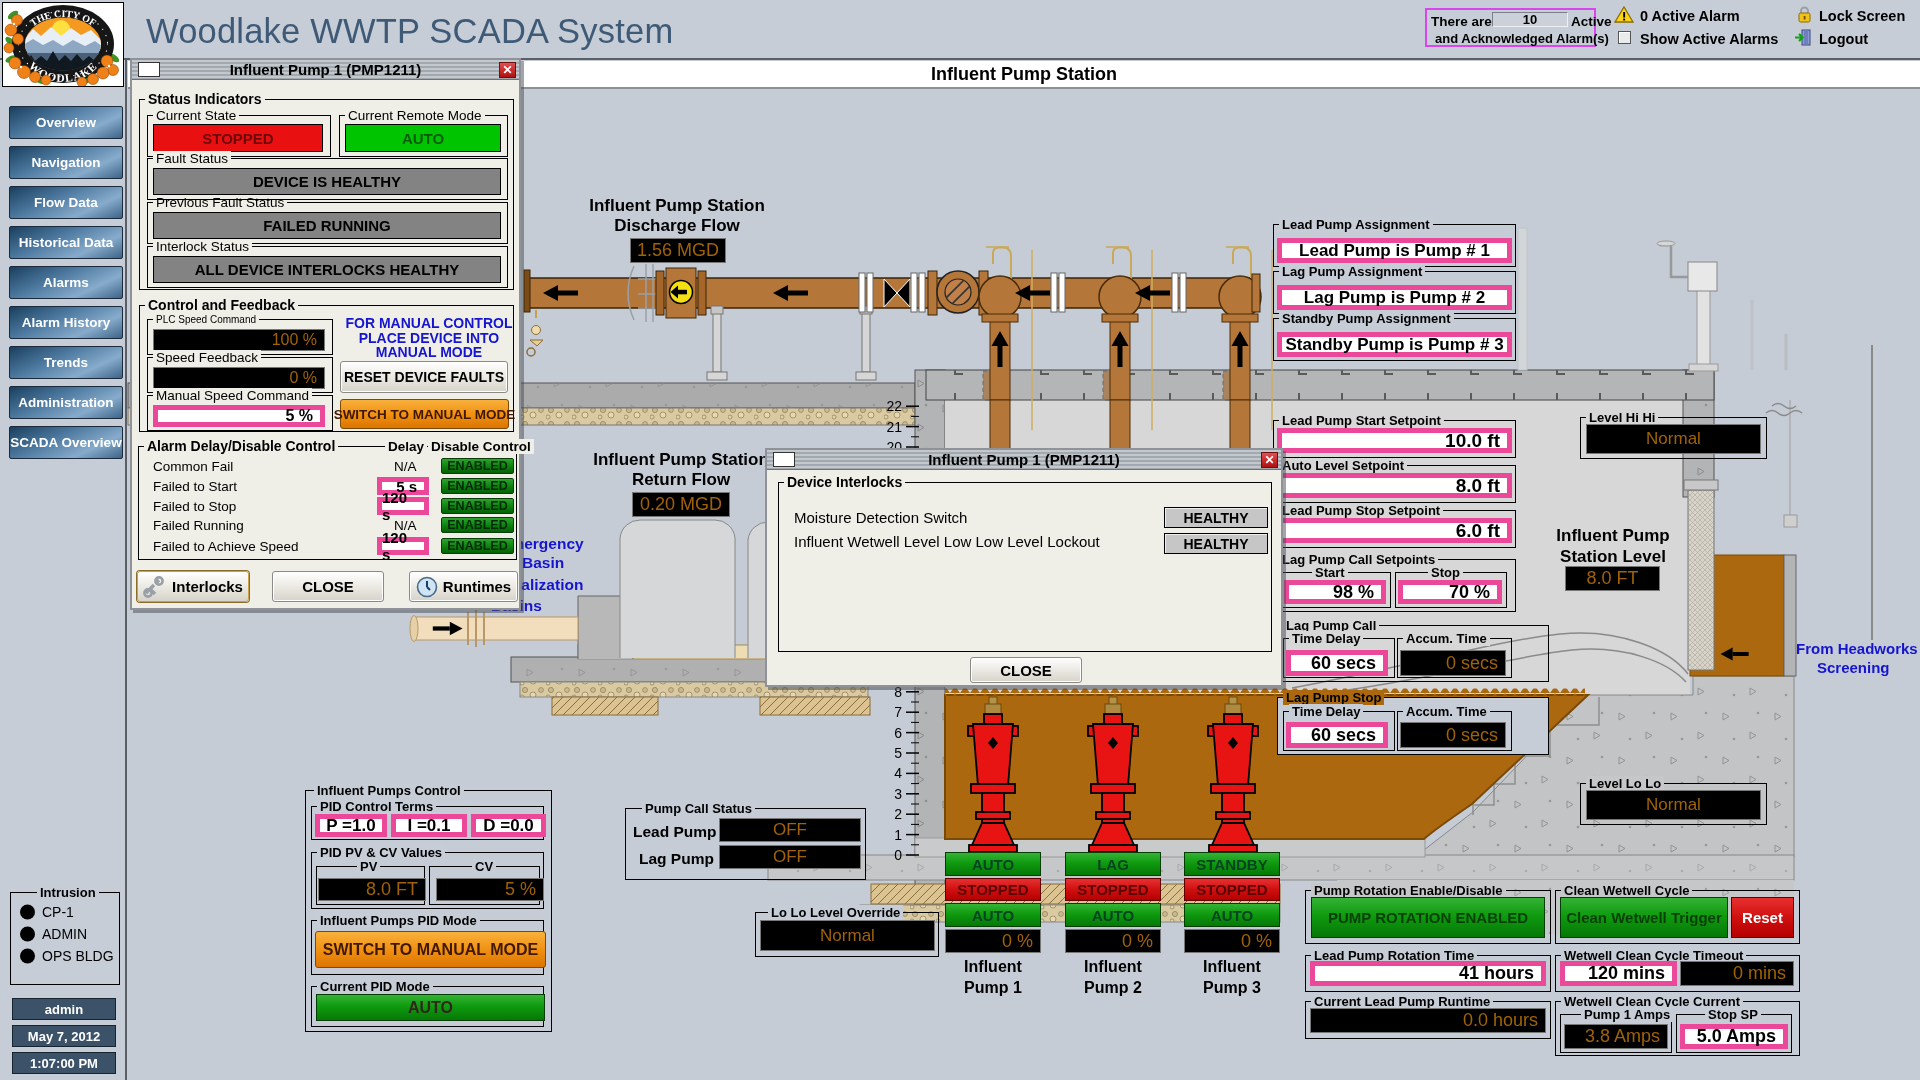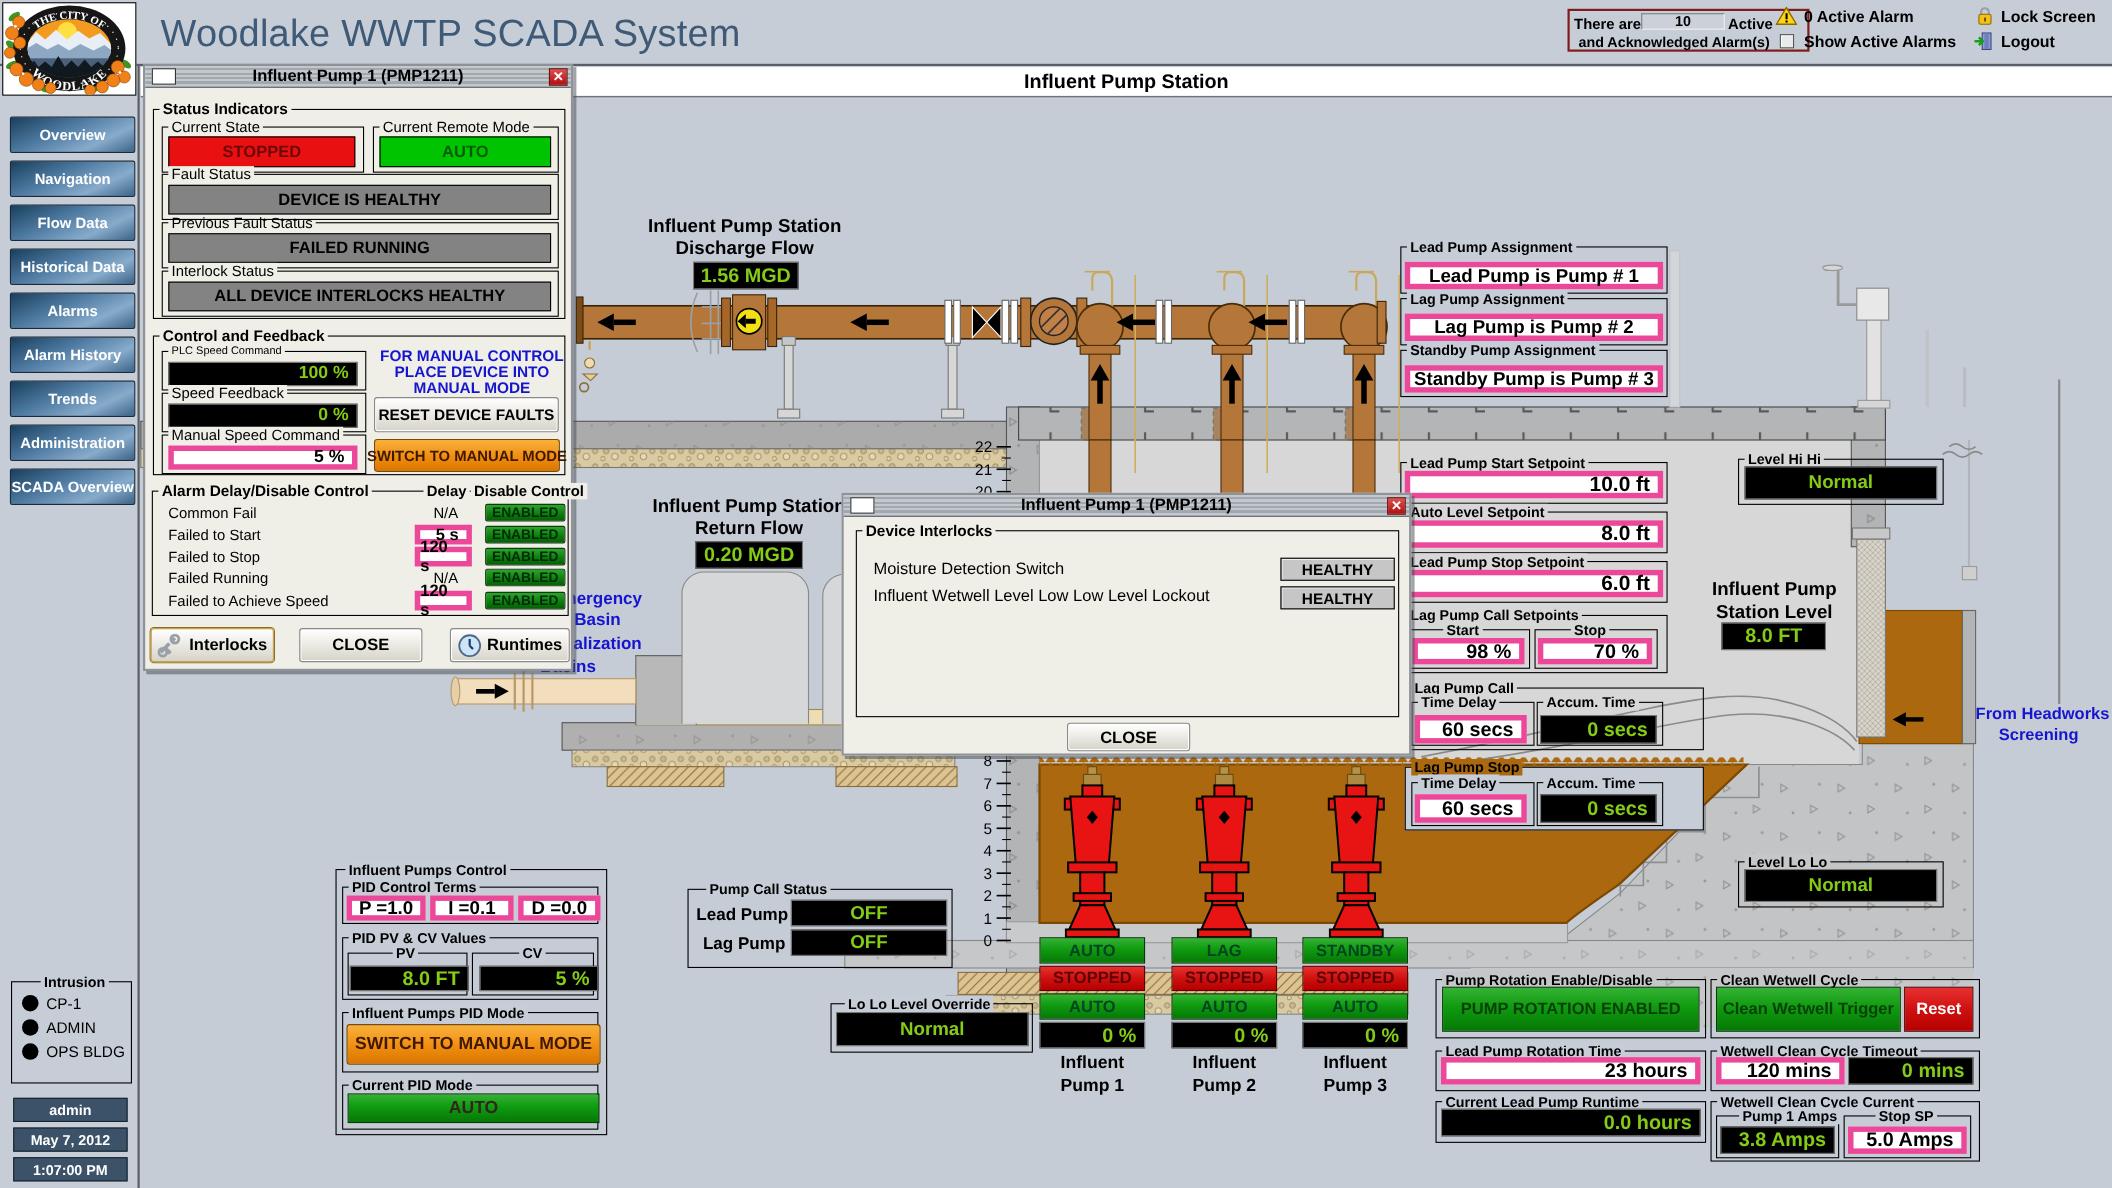--- a/index.html
+++ b/index.html
@@ -3,21 +3,21 @@
 <meta charset="utf-8">
 <style>
 *{margin:0;padding:0;box-sizing:border-box}
 html,body{width:1920px;height:1080px}
 body{position:relative;font-family:"Liberation Sans",sans-serif;background:#c6cdd7;overflow:hidden}
 .abs{position:absolute}
 .b{font-weight:bold}
 .grp{position:absolute;border:1px solid #000}
 .grp .lbl{position:absolute;top:-8px;left:5px;font-size:13px;font-weight:bold;background:#c6cdd7;padding:0 3px;white-space:nowrap;line-height:15px}
 .fw{position:absolute;background:#fff;border:5px solid #ec4899;color:#000;font-weight:bold;font-size:17px;display:flex;align-items:center}
-.fb{position:absolute;background:#000;border:1px solid #777;color:#84cc16;font-weight:bold;font-size:17px;display:flex;align-items:center}
+.fb{position:absolute;background:#000;border:1px solid #777;color:#a16207;font-weight:normal;font-size:17px;display:flex;align-items:center}
 .re{justify-content:flex-end;padding-right:7px}
 .ce{justify-content:center}
 .gbtn{position:absolute;background:linear-gradient(#35b235 0%,#0f9b0f 45%,#067806 100%);border:1px solid #033d03;color:#062;display:flex;align-items:center;justify-content:center;font-weight:bold}
 .rbtn{position:absolute;background:linear-gradient(#e83030 0%,#cf1010 50%,#b50000 100%);border:1px solid #5c0000;color:#fff;display:flex;align-items:center;justify-content:center;font-weight:bold}
 .obtn{position:absolute;background:linear-gradient(#f9b13c 0%,#ef8e10 55%,#db7500 100%);border:1px solid #7c4a00;color:#401800;display:flex;align-items:center;justify-content:center;font-weight:bold;border-radius:3px}
 .navbtn{position:absolute;left:9px;width:114px;height:33px;border:1px solid #1b2b3b;border-radius:2px;background:linear-gradient(155deg,#193f5e 0%,#4f7ba2 40%,#87abcb 72%,#3c6488 100%);color:#fff;font-weight:bold;font-size:13.5px;display:flex;align-items:center;justify-content:center;white-space:nowrap}
 .slate{position:absolute;left:12px;width:104px;height:22px;background:#3c5269;border:1px solid #16242f;color:#fff;font-weight:bold;font-size:13px;display:flex;align-items:center;justify-content:center}
 .win{position:absolute;background:#efeee7;border:2px solid #8f9399;box-shadow:3px 3px 0 rgba(70,74,80,.5);}
 .tbar{position:absolute;left:0;top:0;right:0;height:20px;background:repeating-linear-gradient(#c3c8cd 0px,#c3c8cd 2px,#a2a8b0 2px,#a2a8b0 4px);border-bottom:1px solid #6e737a;display:flex;align-items:center;justify-content:center;font-weight:bold;font-size:15px;color:#000}
 .wg .lbl{background:#efeee7}
@@ -27,21 +27,21 @@
 .btn3d{position:absolute;background:linear-gradient(#ffffff,#e9e7e0 55%,#d6d3c9);border:1px solid #8a8a8a;border-radius:3px;color:#000;font-weight:bold;display:flex;align-items:center;justify-content:center;box-shadow:inset 0 0 0 1px #fff}
 .lt{position:absolute;font-size:13px;white-space:nowrap}
 .en{position:absolute;left:302px;width:73px;height:16px;background:linear-gradient(#2da42d,#0b7d0b 60%,#066006);border:1px solid #0a3d0a;border-radius:2px;color:#002a08;font-weight:bold;font-size:12.5px;display:flex;align-items:center;justify-content:center}
 </style>
 </head>
 <body>
 
 <div class="abs" style="left:0;top:0;width:1920px;height:60px;background:#c6cdd7;border-bottom:2px solid #5a5f66"></div>
 <div class="abs" style="left:146px;top:12px;font-size:34.5px;color:#3e5a77;letter-spacing:0.2px;white-space:nowrap">Woodlake WWTP SCADA System</div>
 
-<div class="abs" style="left:1425px;top:8px;width:220px;height:39px;border:2px solid #7f1d1d">
+<div class="abs" style="left:1425px;top:8px;width:171px;height:39px;border:2px solid #d946ef">
  <div class="abs b" style="left:4px;top:4px;font-size:13.5px;white-space:nowrap">There are</div>
  <div class="abs" style="left:65px;top:2px;width:76px;height:15px;background:#ccd1d9;border:1px solid #7b8089;border-right-color:#eef0f3;border-bottom-color:#eef0f3;font-weight:bold;font-size:13px;text-align:center;line-height:13px">10</div>
  <div class="abs b" style="left:144px;top:4px;font-size:13.5px;white-space:nowrap">Active</div>
  <div class="abs b" style="left:8px;top:21px;font-size:13px;white-space:nowrap">and Acknowledged Alarm(s)</div>
 </div>
 <svg class="abs" style="left:1614px;top:6px" width="20" height="17" viewBox="0 0 20 17">
     <polygon points="10,1 19,16 1,16" fill="#ffd417" stroke="#8a6d00" stroke-width="1.3"></polygon>
     <rect x="9.2" y="6" width="1.9" height="5.5" fill="#000"></rect>
     <rect x="9.2" y="12.6" width="1.9" height="1.9" fill="#000"></rect>
   </svg>
@@ -521,21 +521,21 @@
   </div>
 <div class="fb ce" style="left:1586px;top:790px;width:175px;height:30px;font-size:17px">Normal</div>
 
 <div class="grp" style="left:1305px;top:890px;width:246px;height:54px">
     <span class="lbl" style="background:#c6c7c9">Pump Rotation Enable/Disable</span>
   </div>
 <div class="gbtn" style="left:1311px;top:897px;width:234px;height:41px;font-size:15px;color:#073f07">PUMP ROTATION ENABLED</div>
 <div class="grp" style="left:1305px;top:955px;width:246px;height:37px">
     <span class="lbl">Lead Pump Rotation Time</span>
   </div>
-<div class="fw re" style="left:1310px;top:961px;width:236px;height:25px;font-size:18px">23 hours</div>
+<div class="fw re" style="left:1310px;top:961px;width:236px;height:25px;font-size:18px">41 hours</div>
 <div class="grp" style="left:1305px;top:1001px;width:246px;height:38px">
     <span class="lbl">Current Lead Pump Runtime</span>
   </div>
 <div class="fb re" style="left:1310px;top:1008px;width:236px;height:25px;font-size:18px">0.0 hours</div>
 
 <div class="grp" style="left:1555px;top:890px;width:245px;height:54px">
     <span class="lbl" style="background:#c6c7c9">Clean Wetwell Cycle</span>
   </div>
 <div class="gbtn" style="left:1560px;top:897px;width:168px;height:41px;font-size:15px;color:#073f07">Clean Wetwell Trigger</div>
 <div class="rbtn" style="left:1731px;top:897px;width:63px;height:41px;font-size:15px">Reset</div>

